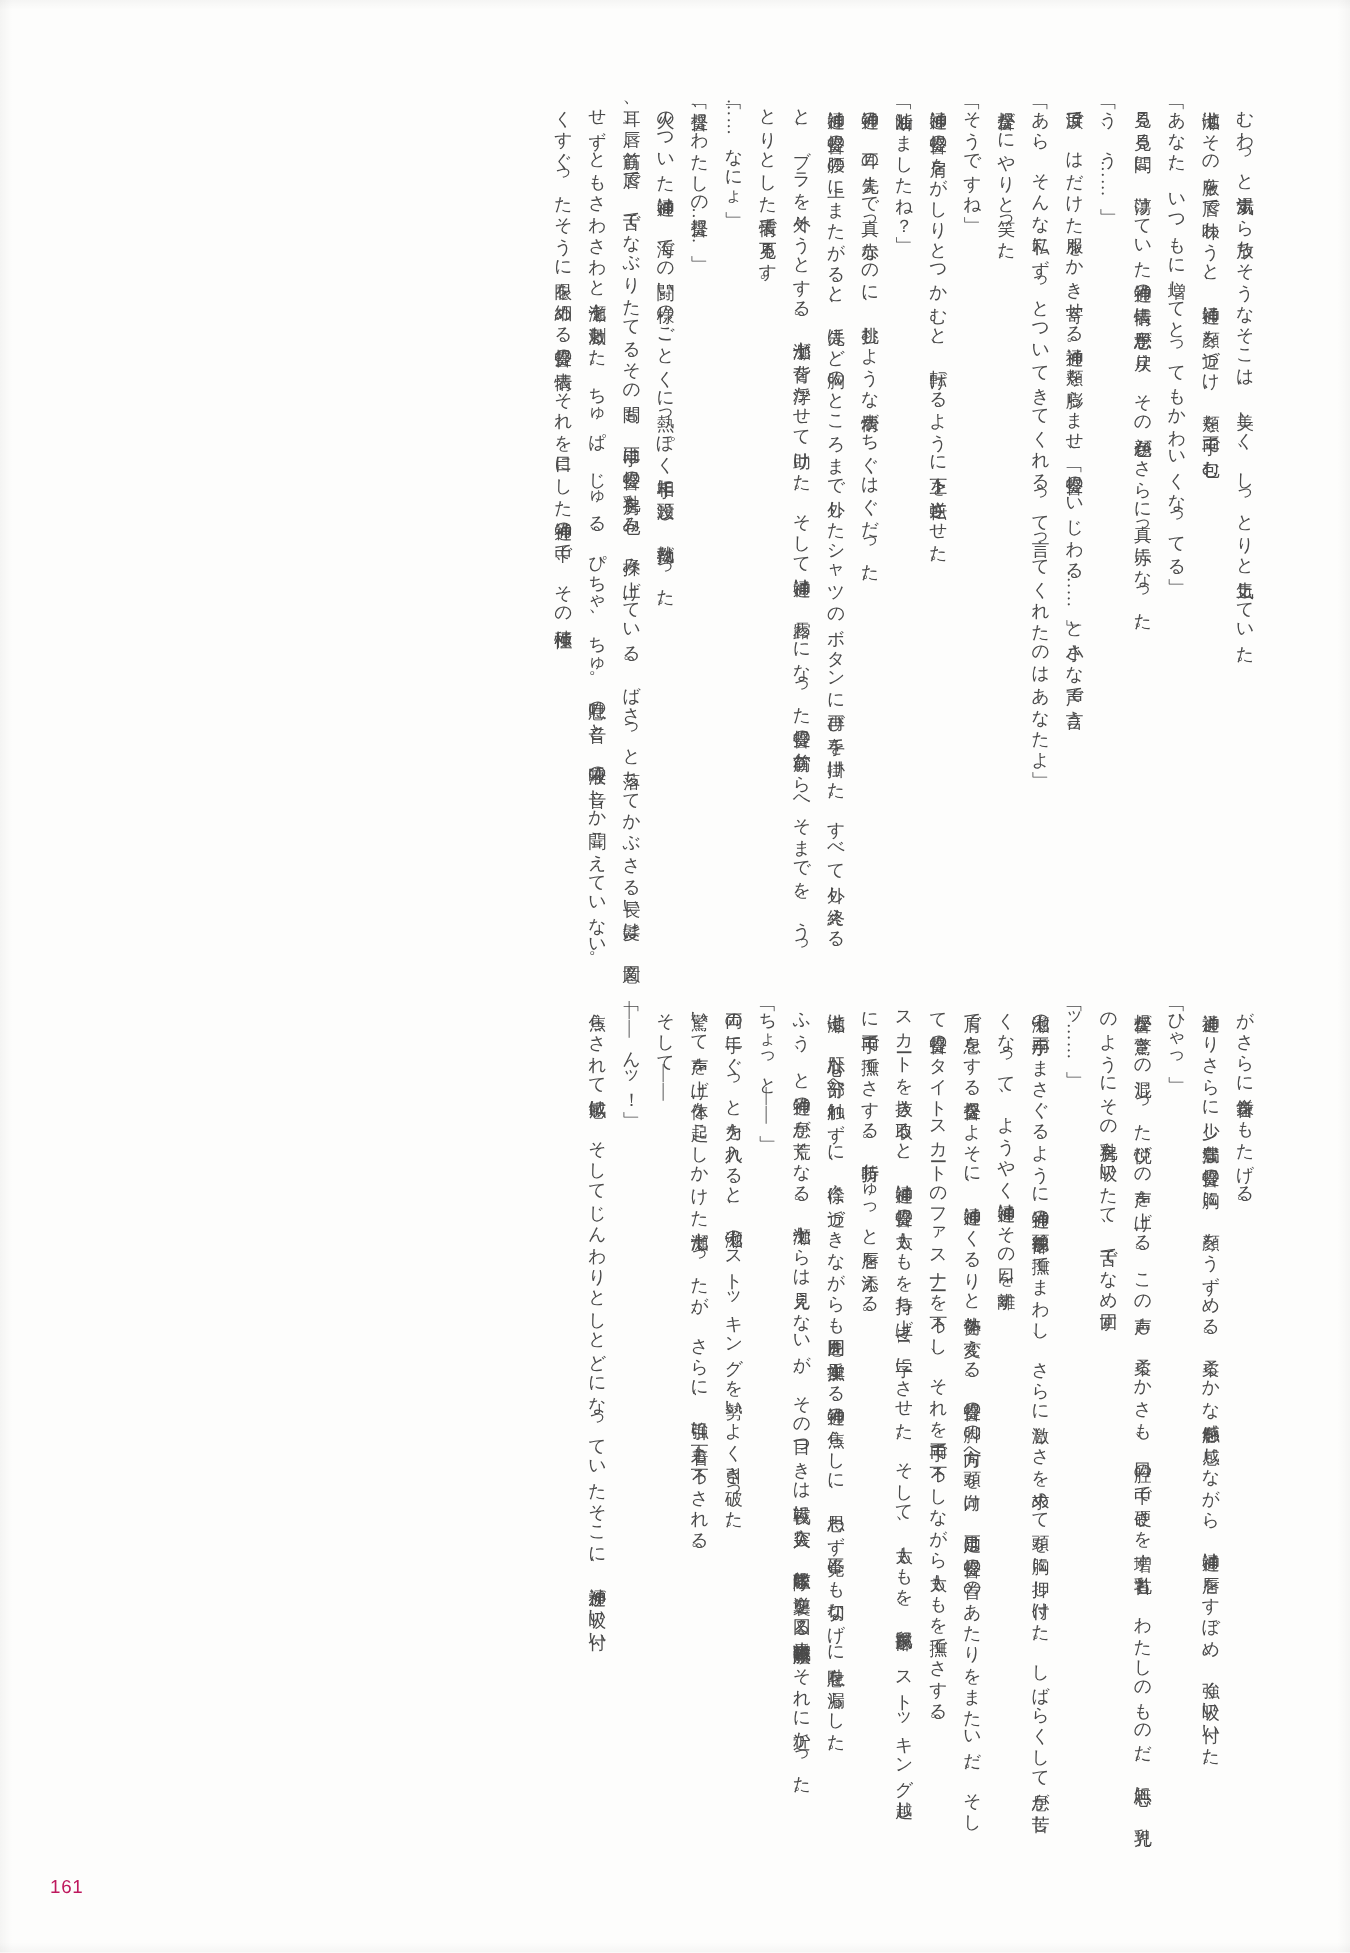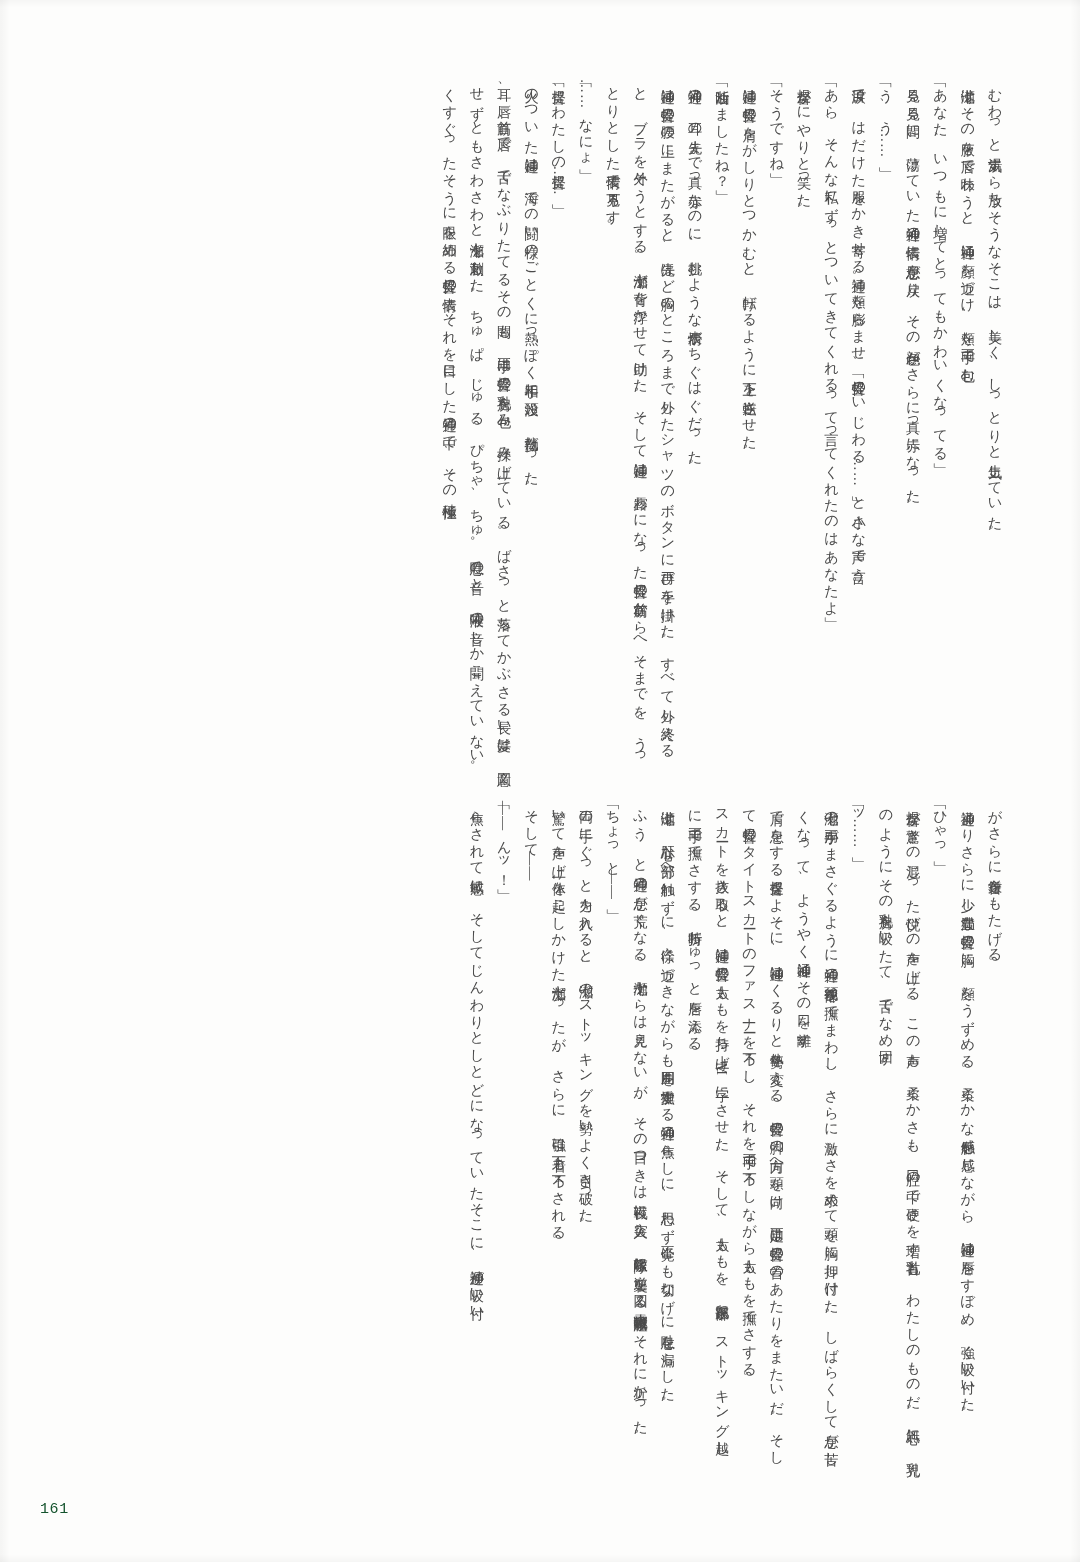--- a/index.html
+++ b/index.html
@@ -48,22 +48,22 @@
     right: 72px;
     height: 660px;
     width: 1010px;
   }
 
   .page-number {
     position: absolute;
     left: 40px;
     bottom: 44px;
     font-size: 15px;
-    color: #14532d;
-    font-family: Liberation Mono, monospace;
+    color: #be185d;
+    font-family: Liberation Sans, sans-serif;
     letter-spacing: 0.04em;
   }
 
   
   .scan-edge {
     position: absolute;
     pointer-events: none;
   }
   .scan-edge.left  { top: 0; left: 0;  width: 10px;  height: 100%;
     background: linear-gradient(to right, rgba(0,0,0,0.035), rgba(0,0,0,0)); }

